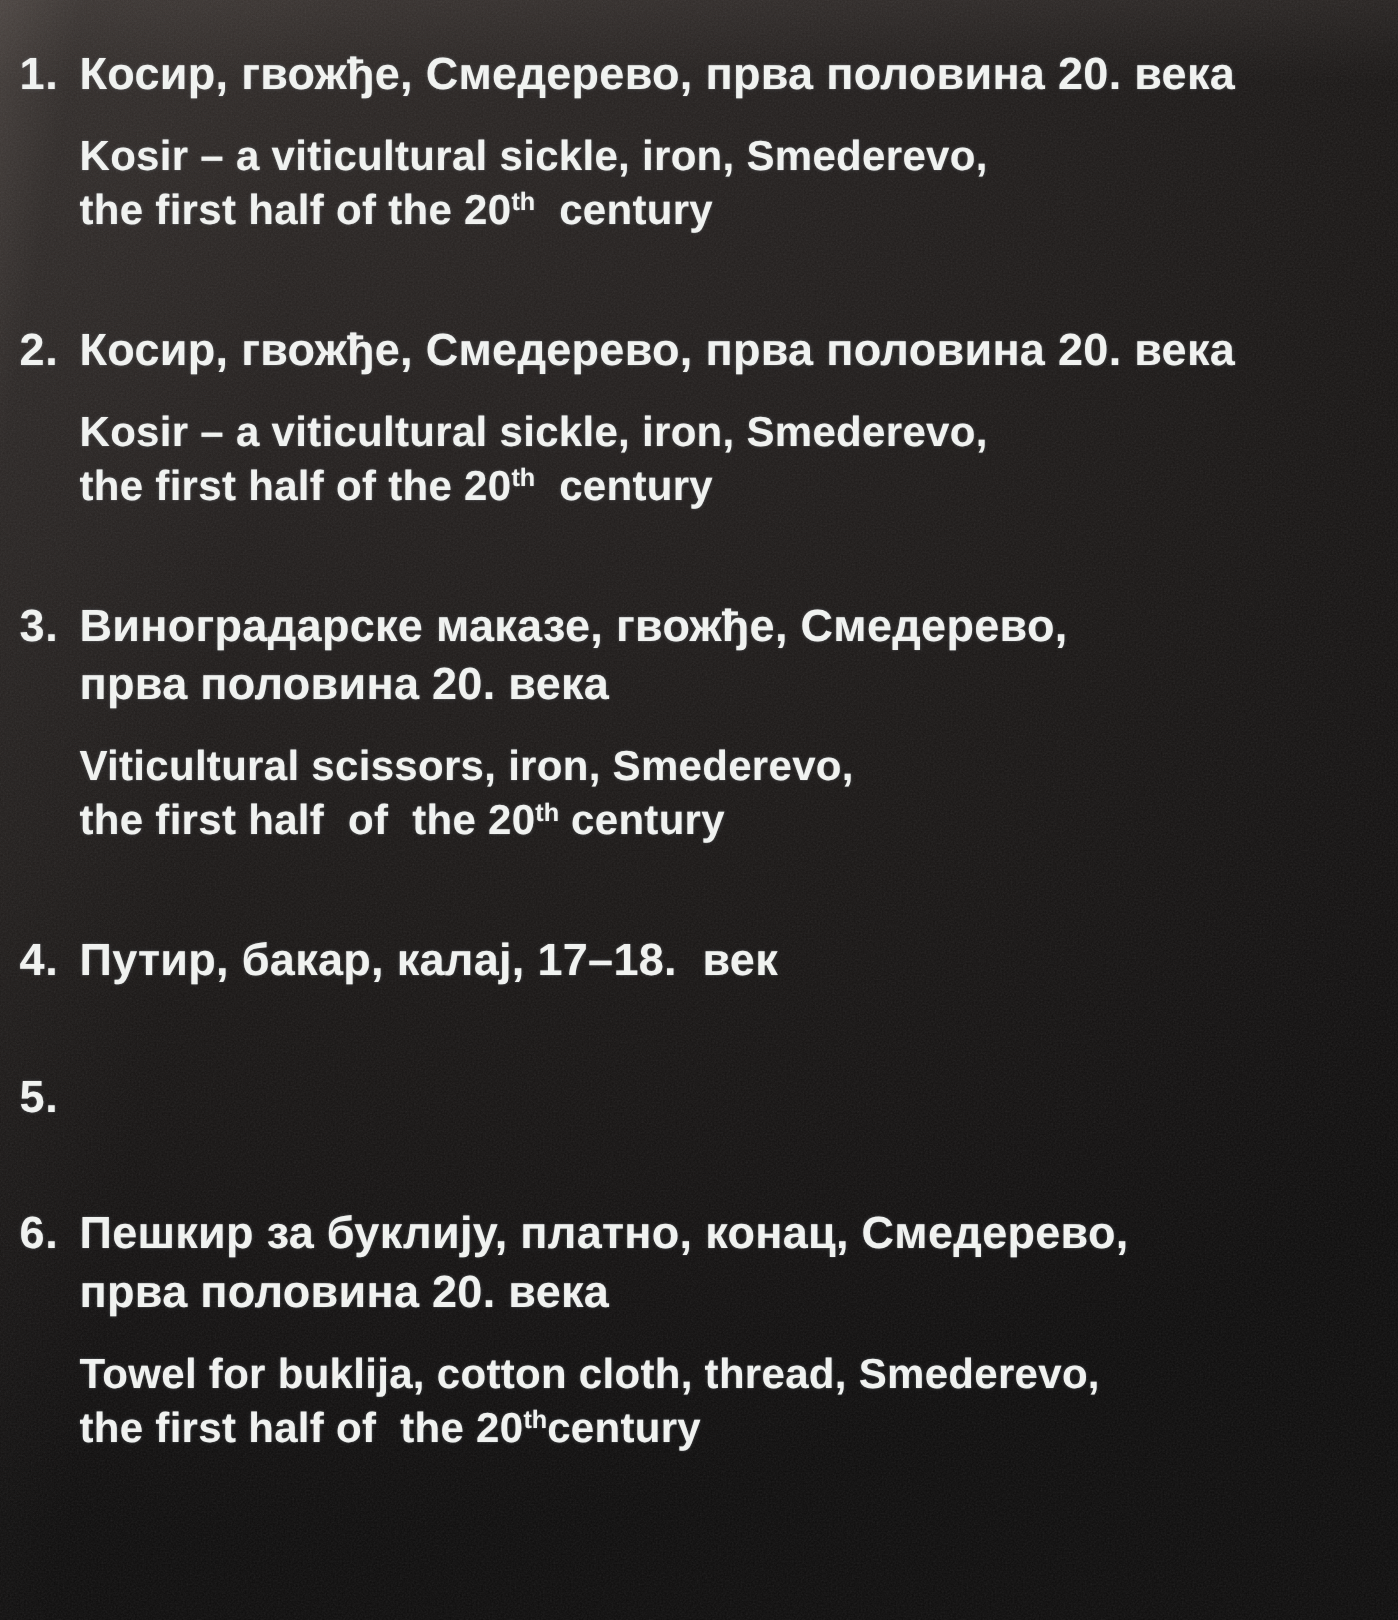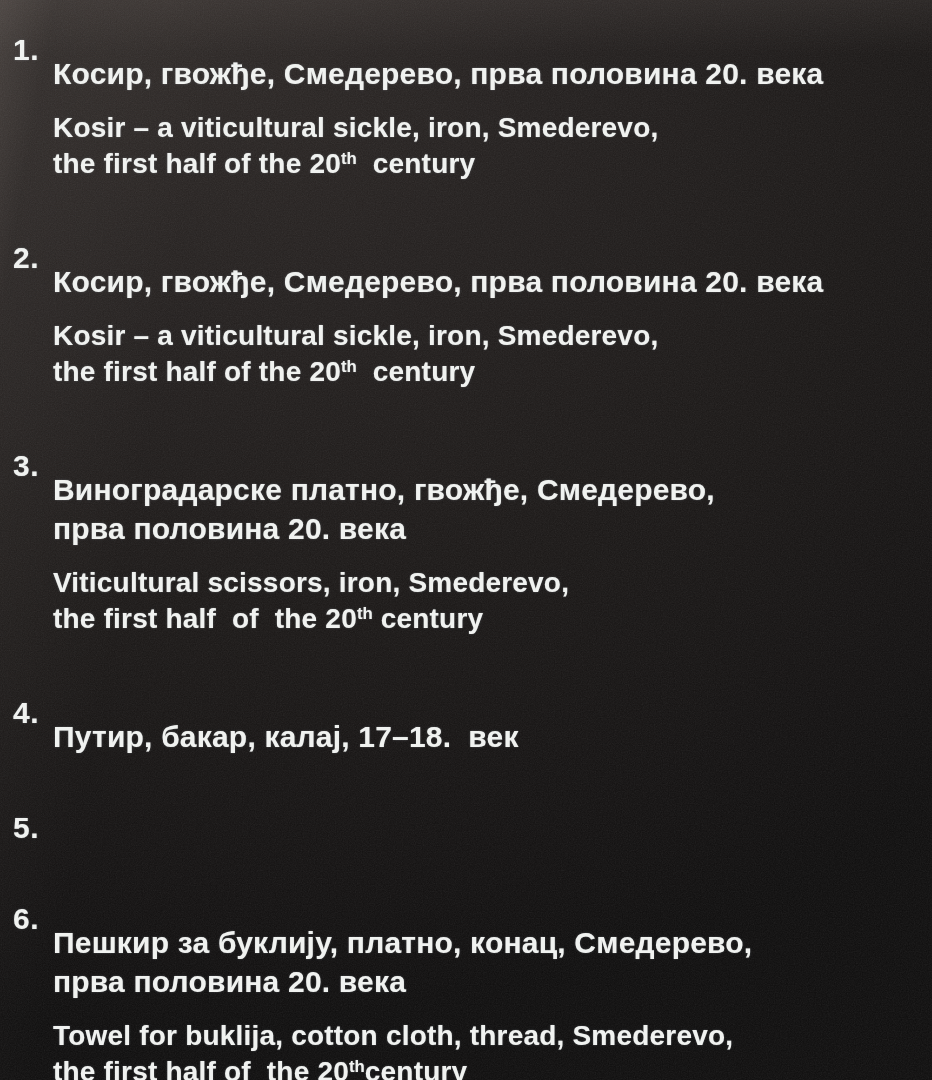--- a/index.html
+++ b/index.html
@@ -47,21 +47,20 @@
   }
   .num {
     flex: 0 0 40px;
     font-size: 30px;
     line-height: 39px;
     letter-spacing: 0.5px;
   }
   .txt {
     flex: 1 1 auto;
     min-width: 0;
-    margin-top: 24px;
   }
   .sr .line {
     font-size: 30px;
     line-height: 39px;
     white-space: pre-wrap;
     letter-spacing: 0.2px;
   }
   .en {
     margin-top: 17px;
   }
@@ -118,21 +117,21 @@
             <div class="line"><span>Kosir – a viticultural sickle, iron, Smederevo,</span></div>
             <div class="line"><span>the first half of the 20</span><span class="sup">th</span><span>  century</span></div>
           </div>
     </div>
   </li>
 
   <li class="label-item">
     <span class="num">3.</span>
     <div class="txt">
       <div class="sr">
-            <div class="line">Виноградарске платно, гвожђе, Смедерево,</div>
+            <div class="line">Виноградарске маказе, гвожђе, Смедерево,</div>
             <div class="line">прва половина 20. века</div>
           </div>
       <div class="en">
             <div class="line"><span>Viticultural scissors, iron, Smederevo,</span></div>
             <div class="line"><span>the first half  of  the 20</span><span class="sup">th</span><span> century</span></div>
           </div>
     </div>
   </li>
 
   <li class="label-item">

